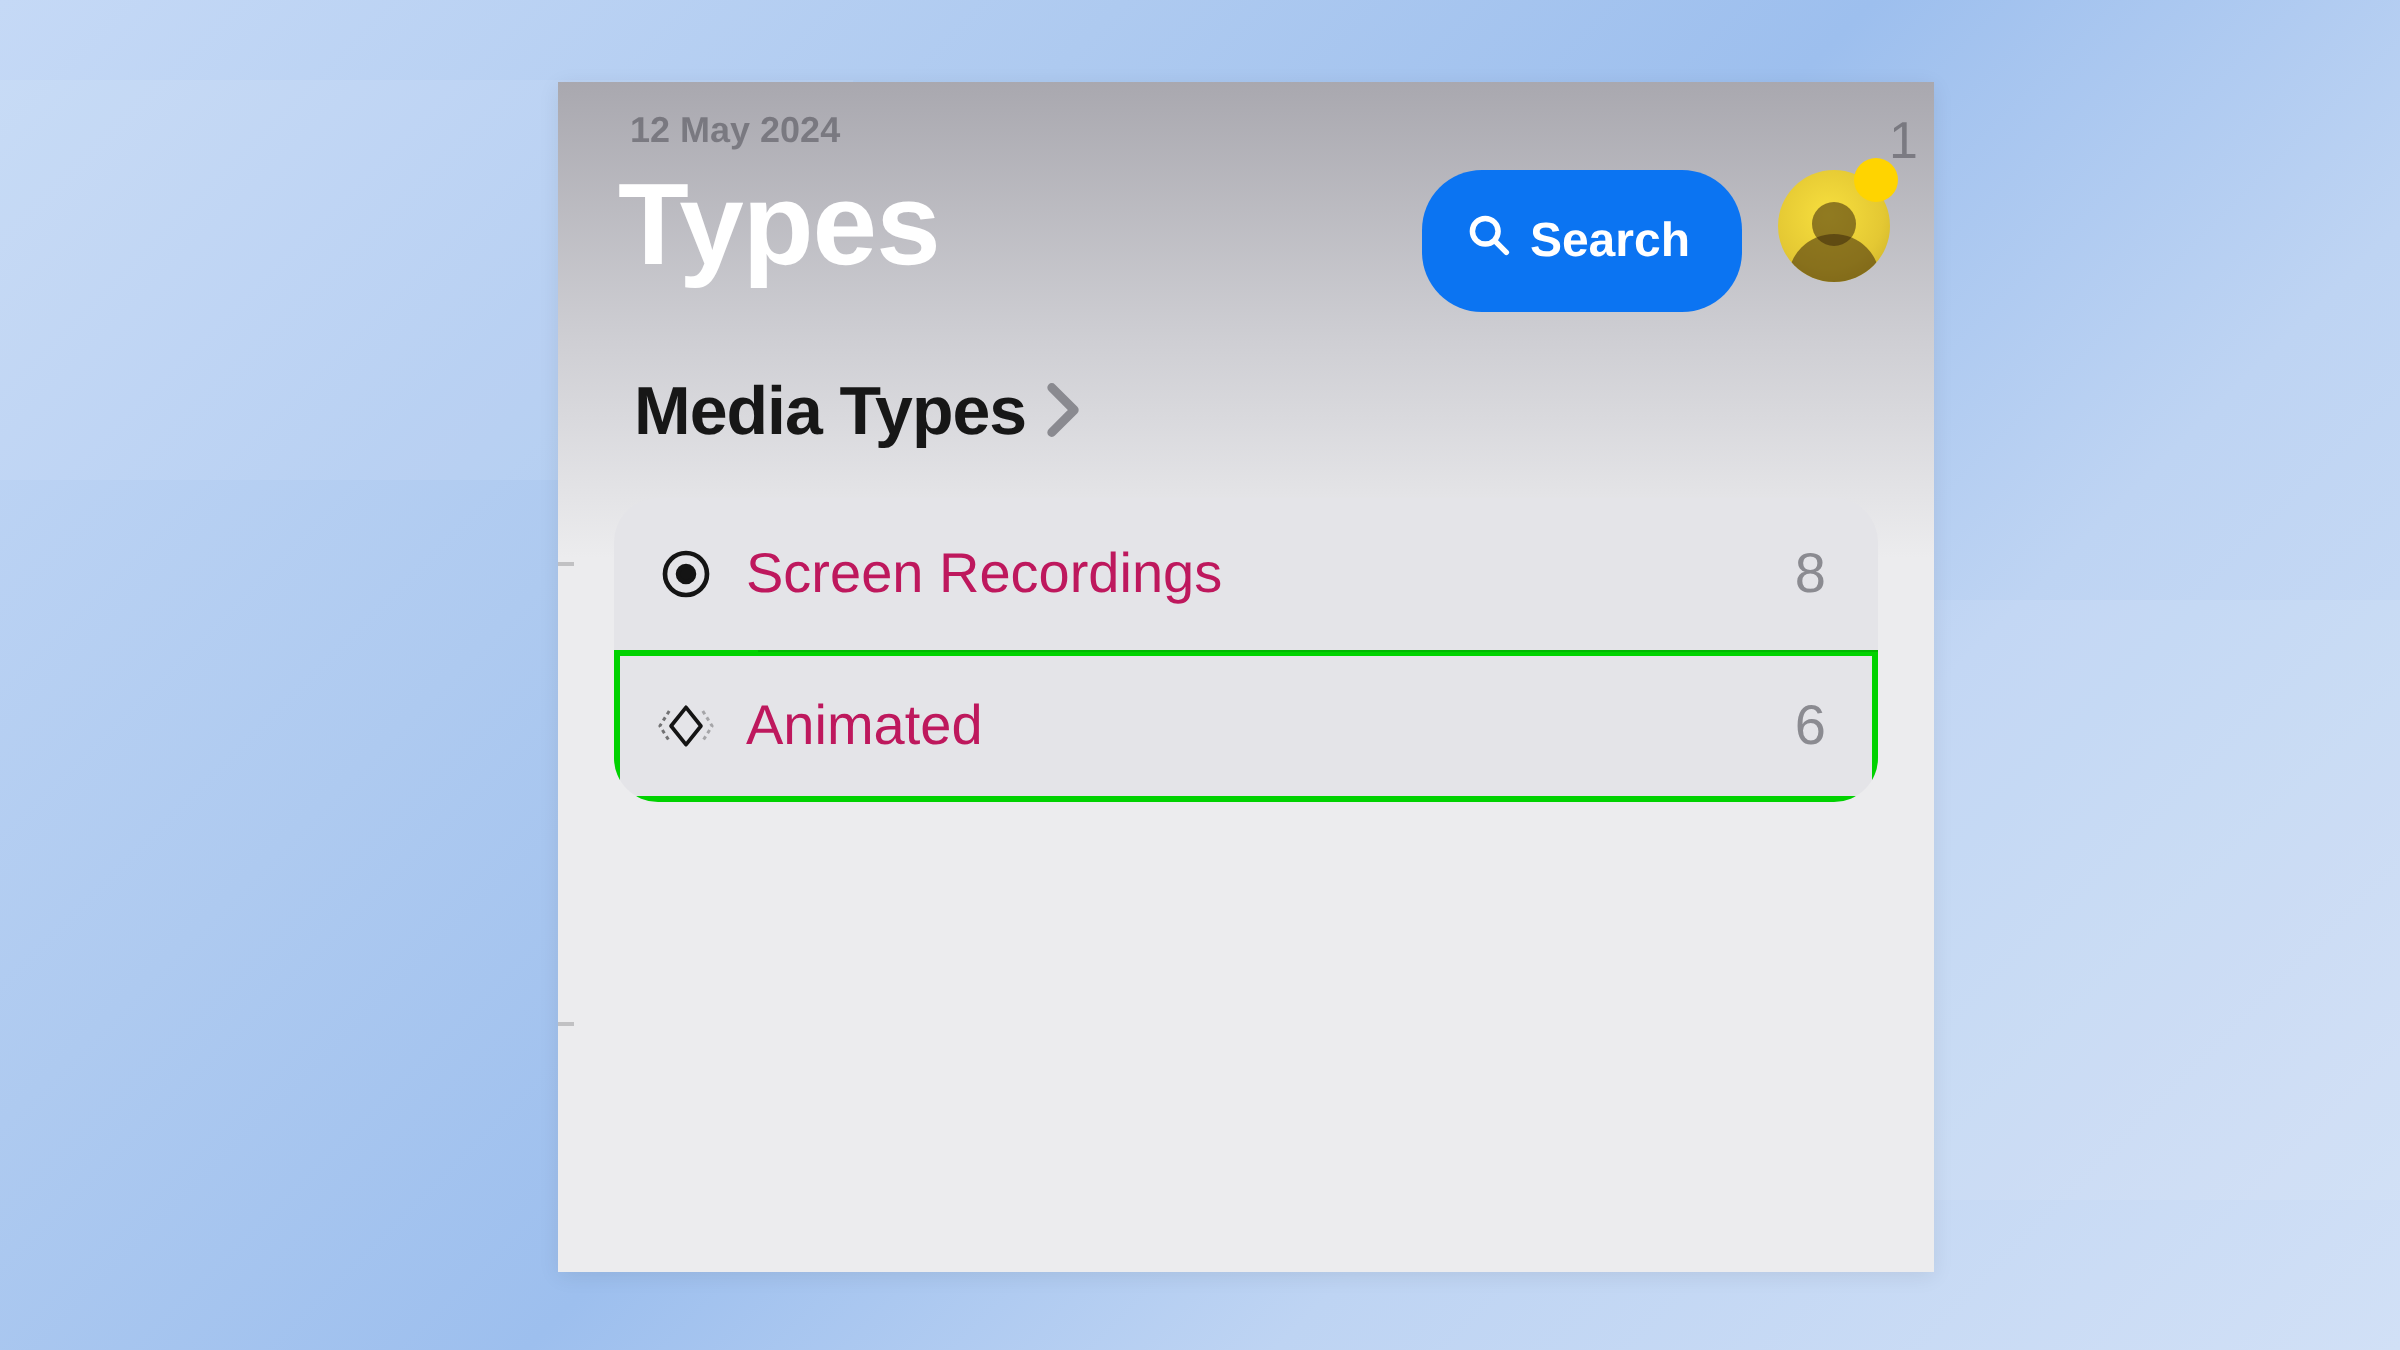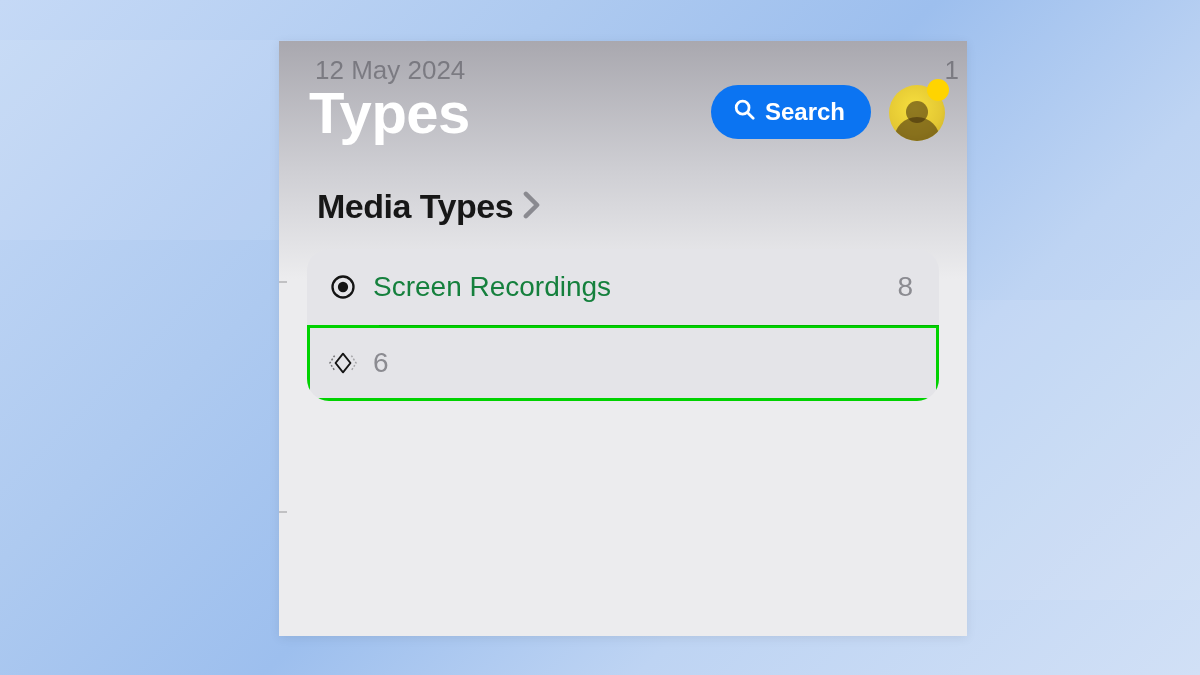--- a/index.html
+++ b/index.html
@@ -25,22 +25,22 @@
     height: 595px;
     background: linear-gradient(to bottom, #a9a8af 0%, #cfcfd4 22%, #ececee 40%, #ececee 100%);
     overflow: hidden;
     box-shadow: 0 2px 10px rgba(0,0,0,0.08);
   }
 
   .date-faded {
     position: absolute;
     top: 14px;
     left: 36px;
-    font-size: 26px;
-    font-weight: 400;
+    font-size: 18px;
+    font-weight: 700;
     color: rgba(20,20,30,0.35);
     letter-spacing: 0px;
   }
 
   .top-count-faded {
     position: absolute;
     top: 14px;
     right: 8px;
     font-size: 26px;
     font-weight: 500;
@@ -54,21 +54,21 @@
     font-size: 58px;
     font-weight: 800;
     color: #ffffff;
     letter-spacing: -0.5px;
   }
 
   .search-btn {
     position: absolute;
     top: 44px;
     right: 96px;
-    height: 54px;
+    height: 71px;
     padding: 0 26px 0 22px;
     background: #0b74f2;
     border-radius: 30px;
     display: flex;
     align-items: center;
     gap: 10px;
     color: #fff;
     font-size: 24px;
     font-weight: 600;
     cursor: pointer;
@@ -160,21 +160,21 @@
     width: 44px;
     display: flex;
     align-items: center;
     justify-content: flex-start;
   }
   .row .icon-slot svg { width: 28px; height: 28px; }
   .row .row-label {
     flex: 1;
     font-size: 28px;
     font-weight: 400;
-    color: #15803d;
+    color: #be185d;
   }
   .row .row-count {
     font-size: 28px;
     font-weight: 400;
     color: #8b8b91;
   }
   .row.highlighted {
     outline: 3px solid #00d200;
     outline-offset: -3px;
     z-index: 1;
@@ -237,19 +237,20 @@
       <span class="row-count">8</span>
     </div>
     <div class="row highlighted">
       <span class="icon-slot">
         <svg viewBox="0 0 30 24" fill="none" stroke="#141414" stroke-width="1.6" stroke-linejoin="round">
           <polygon points="15,2 23,12 15,22 7,12" fill="none" stroke-width="2"></polygon>
           <polyline points="6,4 1,12 6,20" stroke-opacity="0.55" stroke-dasharray="2 2"></polyline>
           <polyline points="24,4 29,12 24,20" stroke-opacity="0.3" stroke-dasharray="2 2"></polyline>
         </svg>
       </span>
+      <span class="row-label">Animated</span>
       <span class="row-count">6</span>
     </div>
   </div>
 
   <div class="side-tick t1"></div>
   <div class="side-tick t2"></div>
 </div>
 
 </body></html>

